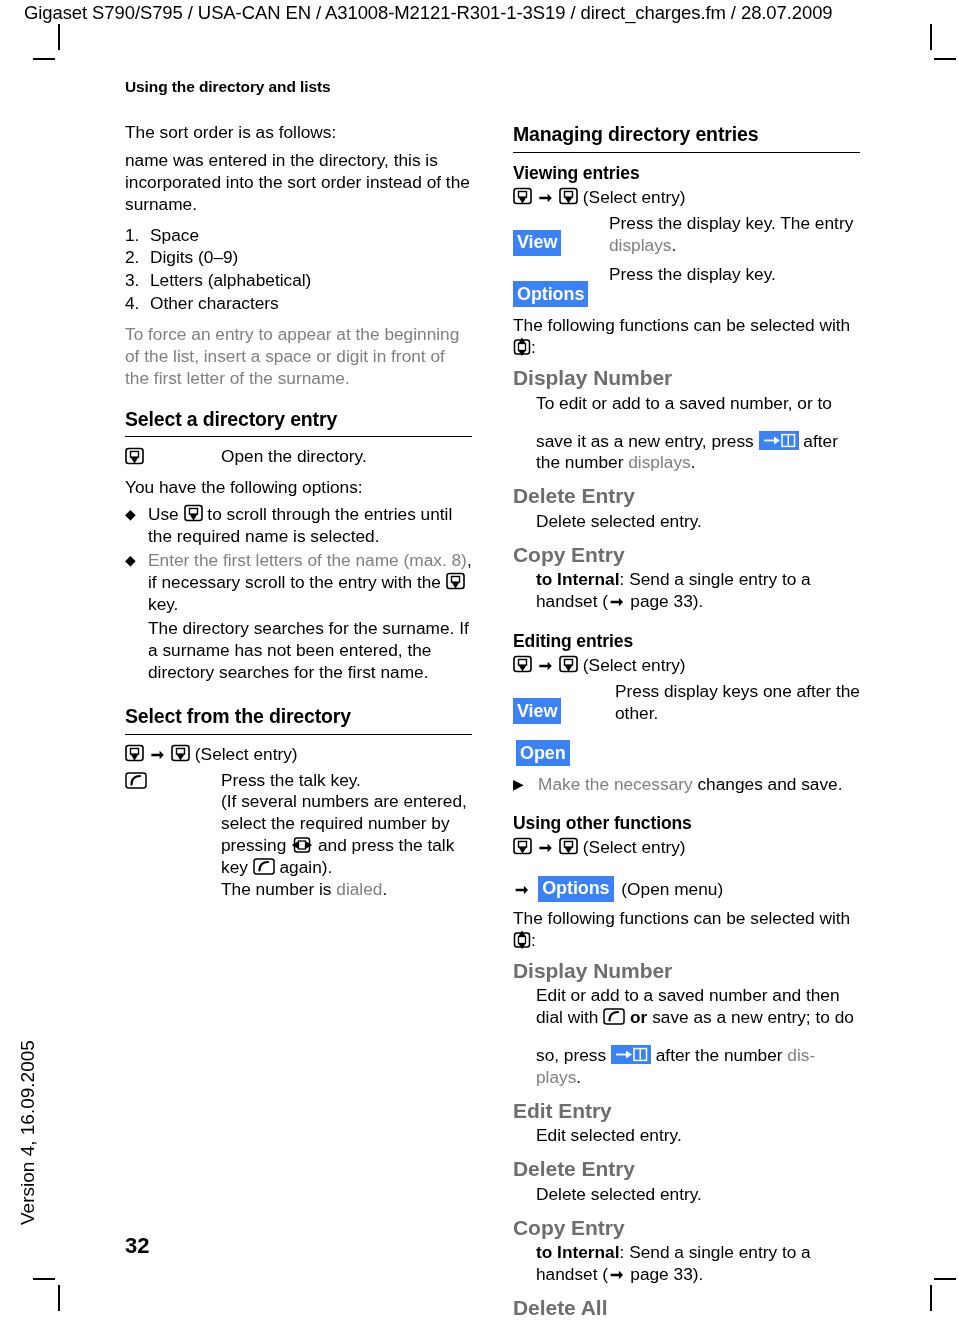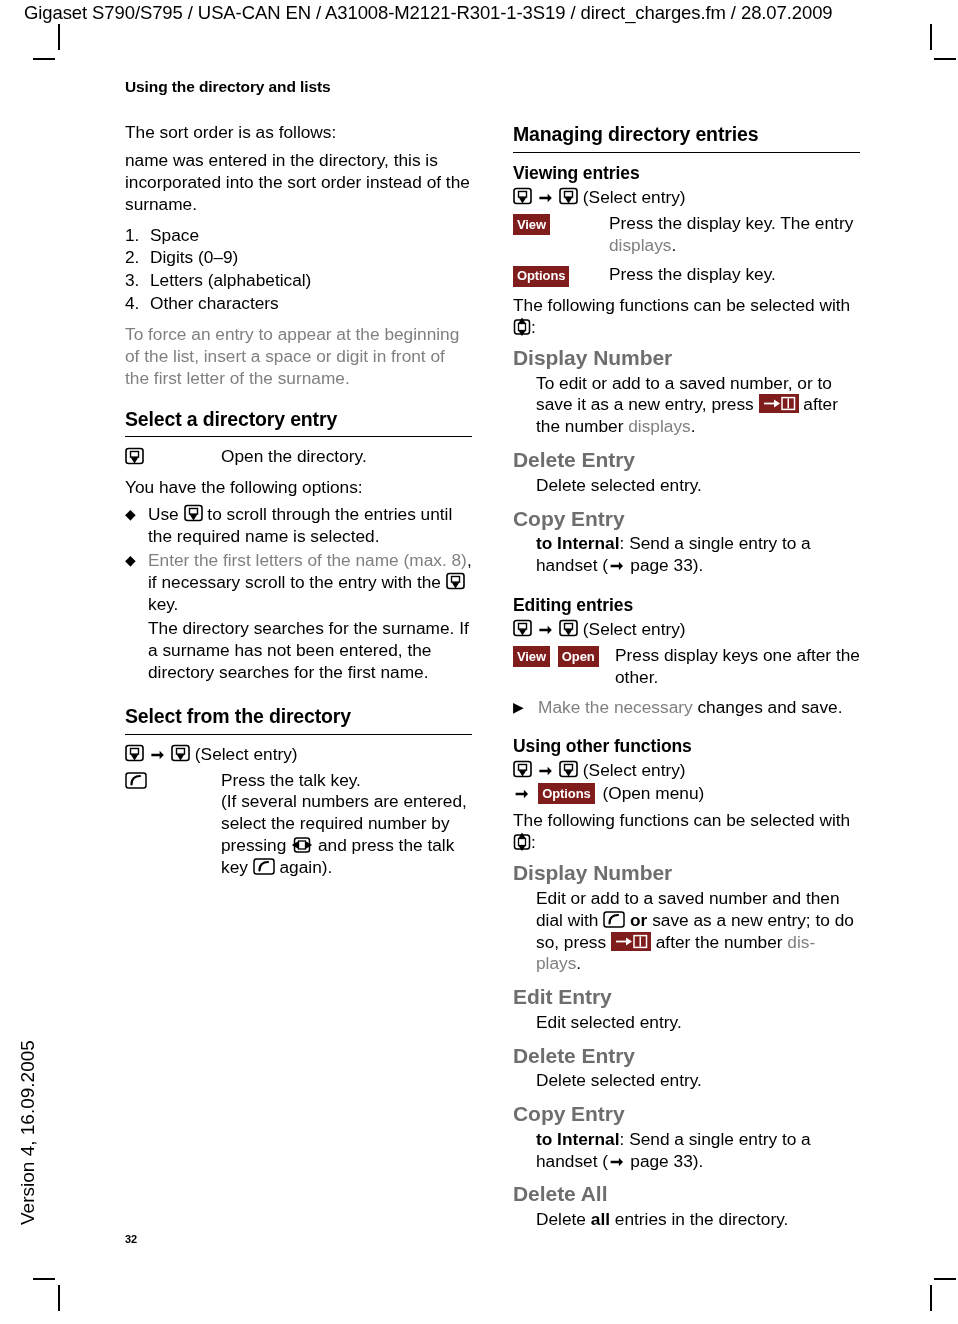--- a/index.html
+++ b/index.html
@@ -178,47 +178,48 @@
   
   .ico {
     display: inline-block;
     vertical-align: -3px;
   }
   .ico svg { display: block; }
 
   
   .dkey {
     display: inline-block;
-    background: #7f1d1d;
+    background: #3b82f6;
     color: #ffffff;
-    font-size: 13px;
+    font-size: 18px;
     font-weight: bold;
     line-height: 1;
     padding: 3.5px 4px 4.5px 4px;
     vertical-align: 1px;
     letter-spacing: -0.1px;
+    margin-top: 16px;
   }
   .dkey.icon-badge {
     padding: 2px 3px 2px 3px;
     vertical-align: -3px;
   }
   .dkey.icon-badge svg { display: block; }
 
   .arrow-g {
     font-size: 16px;
     font-weight: bold;
     vertical-align: 0px;
     padding: 0 2px;
   }
 
   .pagenum {
     position: absolute;
     left: 125px;
     top: 1233px;
-    font-size: 11px;
+    font-size: 22px;
     font-weight: bold;
   }
 </style>
 </head>
 <body>
 
 <div class="doc-header">Gigaset S790/S795 / USA-CAN EN / A31008-M2121-R301-1-3S19 / direct_charges.fm / 28.07.2009</div>
 
 <div class="crop-v" style="left:58px; top:24px; height:26px;"></div>
 <div class="crop-h" style="left:33px; top:58px; width:22px;"></div>
@@ -331,20 +332,21 @@
         <div>Press the talk key.</div>
         <div><span>(If several numbers are entered, select the required number by pressing </span><span class="ico"><svg width="22" height="18" viewBox="0 0 22 18">
                 <rect x="3.5" y="2" width="15" height="14" rx="2.5" ry="2.5" fill="none" stroke="#000" stroke-width="1.5"></rect>
                 <rect x="7.5" y="5" width="7" height="8" fill="none" stroke="#000" stroke-width="1.3"></rect>
                 <polygon points="7.3,5.2 7.3,12.8 0.8,9" fill="#000"></polygon>
                 <polygon points="14.7,5.2 14.7,12.8 21.2,9" fill="#000"></polygon>
               </svg></span><span> and press the talk key </span><span class="ico"><svg width="22" height="19" viewBox="0 0 22 19">
                 <rect x="1" y="2" width="20" height="15" rx="2.5" ry="2.5" fill="none" stroke="#000" stroke-width="1.5"></rect>
                 <path d="M6.5 13.5 C6.5 7.5 10 5 15 5" fill="none" stroke="#000" stroke-width="2.2" stroke-linecap="round"></path>
               </svg></span><span> again).</span></div>
+        <div><span>The number is </span><span class="gray">dialed</span><span>.</span></div>
       </span>
     </div>
 
   </div>
 
   <div class="col col-right">
 
     <h2 class="head first">Managing directory entries</h2>
     <div class="rule"></div>
 

